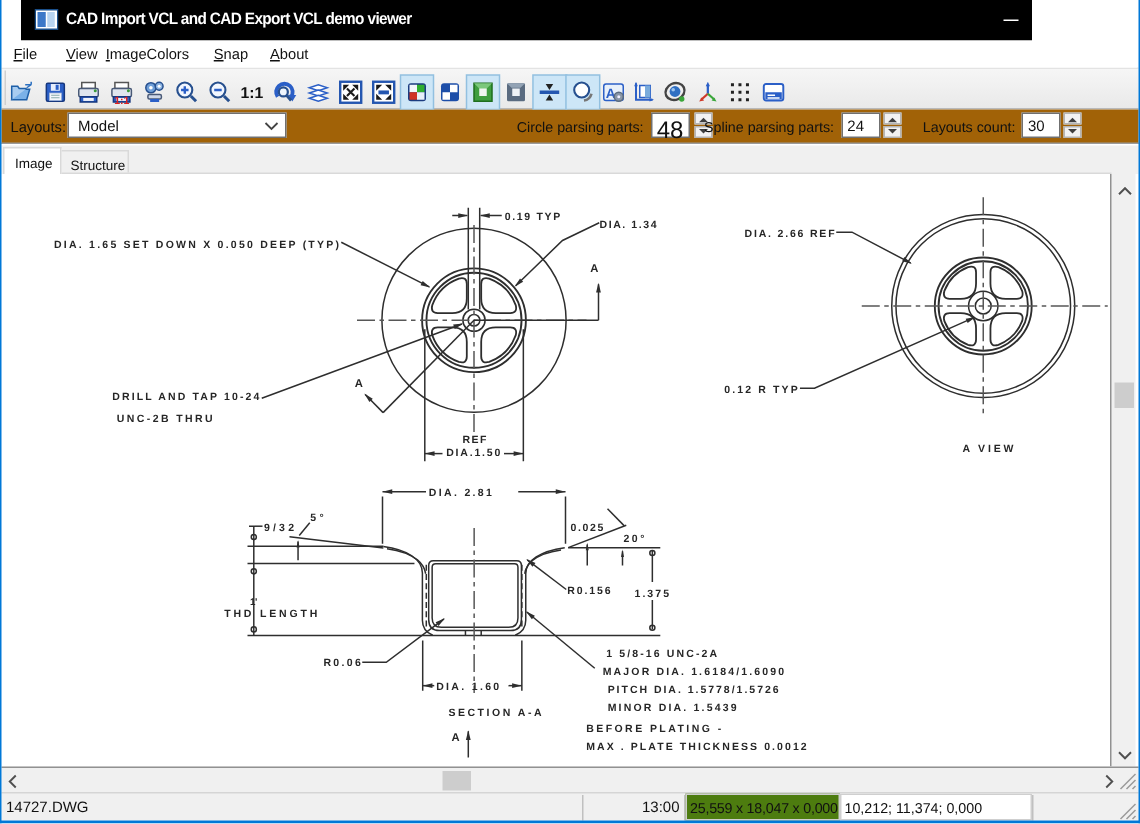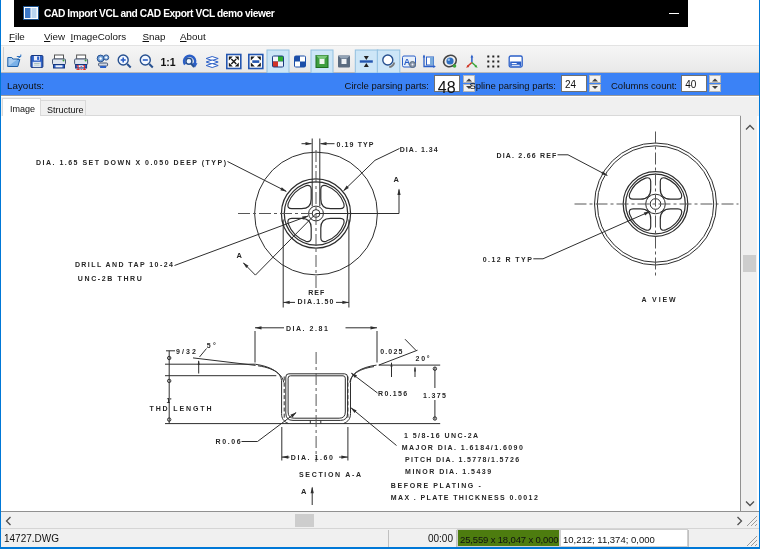--- a/index.html
+++ b/index.html
@@ -183,22 +183,28 @@
       <rect x="12" y="12" width="2" height="2" fill="#222"></rect>
     </g>
 <g transform="translate(507.70000000000005,53.0)">
       <rect x="1.5" y="2.5" width="13" height="11" rx="1.5" fill="#fff" stroke="#2b5fc7" stroke-width="1.3"></rect>
       <rect x="2.5" y="8" width="11" height="4.7" fill="#2b5fc7"></rect>
       <line x1="4" y1="10" x2="9" y2="10" stroke="#fff" stroke-width="1"></line>
       <line x1="4" y1="11.8" x2="12" y2="11.8" stroke="#fff" stroke-width="1"></line>
     </g>
   </svg>
 
-<div class="abs" style="left:1px;top:73px;width:757.5px;height:23px;background:#3b82f6;border-bottom:1px solid #9a9a9a;z-index:2;font-size:10px;color:#111">
+<div class="abs" style="left:1px;top:73px;width:757.5px;height:23px;background:#a16207;border-bottom:1px solid #9a9a9a;z-index:2;font-size:10px;color:#111">
   <span class="abs" style="left:6px;top:7px;font-size:9.8px">Layouts:</span>
+  <div class="abs" style="left:44px;top:2px;width:146px;height:16.5px;background:#fff;border:1px solid #707070">
+    <span class="abs" style="left:6px;top:3px;font-size:10px">Model</span>
+    <svg class="abs" style="right:4px;top:4px" width="10" height="8">
+        <path d="M1 2 L5 6 L9 2" fill="none" stroke="#444" stroke-width="1.2"></path>
+      </svg>
+  </div>
   <span class="abs" style="left:428px;top:6.5px;transform:translateX(-100%);font-size:9.5px;white-space:nowrap">Circle parsing parts:</span>
   <div class="abs" style="left:432.8px;top:2px;width:26px;height:16.5px;background:#fff;border:1px solid #707070">
       <span class="abs" style="left:3px;top:2.5px;font-size:16px">48</span>
     </div>
   <div class="abs" style="left:461.5px;top:2px;width:12.5px;height:16.5px">
     <div class="abs" style="left:0;top:0;width:12.5px;height:8px;background:#f2f2f2;border:1px solid #b5b5b5"></div>
     <div class="abs" style="left:0;top:8.5px;width:12.5px;height:8px;background:#f2f2f2;border:1px solid #b5b5b5"></div>
     <svg class="abs" style="left:2.5px;top:2.5px" width="8" height="12">
         <polygon points="4,0.5 7,3.5 1,3.5" fill="#3f3f3f"></polygon>
         <polygon points="1,8 7,8 4,11" fill="#3f3f3f"></polygon>
@@ -209,23 +215,23 @@
       <span class="abs" style="left:3px;top:2.5px;font-size:10px">24</span>
     </div>
   <div class="abs" style="left:587.5px;top:2px;width:12.5px;height:16.5px">
     <div class="abs" style="left:0;top:0;width:12.5px;height:8px;background:#f2f2f2;border:1px solid #b5b5b5"></div>
     <div class="abs" style="left:0;top:8.5px;width:12.5px;height:8px;background:#f2f2f2;border:1px solid #b5b5b5"></div>
     <svg class="abs" style="left:2.5px;top:2.5px" width="8" height="12">
         <polygon points="4,0.5 7,3.5 1,3.5" fill="#3f3f3f"></polygon>
         <polygon points="1,8 7,8 4,11" fill="#3f3f3f"></polygon>
       </svg>
   </div>
-  <span class="abs" style="left:676px;top:6.5px;transform:translateX(-100%);font-size:9.5px;white-space:nowrap">Columns count:</span>
+  <span class="abs" style="left:676px;top:6.5px;transform:translateX(-100%);font-size:9.5px;white-space:nowrap">Layouts count:</span>
   <div class="abs" style="left:680.3px;top:2px;width:26px;height:16.5px;background:#fff;border:1px solid #707070">
-      <span class="abs" style="left:3px;top:2.5px;font-size:10px">40</span>
+      <span class="abs" style="left:3px;top:2.5px;font-size:10px">30</span>
     </div>
   <div class="abs" style="left:707.9px;top:2px;width:12.5px;height:16.5px">
     <div class="abs" style="left:0;top:0;width:12.5px;height:8px;background:#f2f2f2;border:1px solid #b5b5b5"></div>
     <div class="abs" style="left:0;top:8.5px;width:12.5px;height:8px;background:#f2f2f2;border:1px solid #b5b5b5"></div>
     <svg class="abs" style="left:2.5px;top:2.5px" width="8" height="12">
         <polygon points="4,0.5 7,3.5 1,3.5" fill="#3f3f3f"></polygon>
         <polygon points="1,8 7,8 4,11" fill="#3f3f3f"></polygon>
       </svg>
   </div>
 </div>
@@ -402,21 +408,21 @@
       <path d="M1.5 1 L5.5 5 L1.5 9" fill="none" stroke="#505050" stroke-width="1.3"></path>
     </svg>
   <svg class="abs" style="left:745px;top:3px" width="12" height="12">
       <path d="M11 1 L1 11 M11 5 L5 11 M11 9 L9 11" stroke="#9a9a9a" stroke-width="1"></path>
     </svg>
 </div>
 
 <div class="abs" style="left:1px;top:527.5px;width:757.5px;height:19.5px;background:#f0f0f0;border-top:1px solid #d5d5d5;z-index:4;font-size:10.5px;color:#111">
   <span class="abs" style="left:3px;top:4px;font-size:10px">14727.DWG</span>
   <div class="abs" style="left:387px;top:1px;width:1px;height:17px;background:#c0c0c0"></div>
-  <span class="abs" style="left:452px;top:4px;transform:translateX(-100%);font-size:10px">00:00</span>
+  <span class="abs" style="left:452px;top:4px;transform:translateX(-100%);font-size:10px">13:00</span>
   <div class="abs" style="left:455px;top:1px;width:1px;height:17px;background:#c0c0c0"></div>
   <div class="abs" style="left:456px;top:0.5px;width:102.5px;height:18px;background:#4d7c0f;border:1px solid #cfcfcf">
       <span class="abs" style="left:2px;top:3.5px;white-space:nowrap;font-size:9.5px;letter-spacing:-0.15px">25,559 x 18,047 x 0,000</span>
     </div>
   <div class="abs" style="left:558.5px;top:0.5px;width:128px;height:18px;background:#fff;border:1px solid #cfcfcf">
       <span class="abs" style="left:2.5px;top:3.5px;white-space:nowrap;font-size:9.5px">10,212; 11,374; 0,000</span>
     </div>
   <div class="abs" style="left:686.5px;top:1px;width:1px;height:17px;background:#c0c0c0"></div>
   <svg class="abs" style="left:745px;top:6px" width="12" height="12">
       <path d="M11 1 L1 11 M11 5 L5 11 M11 9 L9 11" stroke="#9a9a9a" stroke-width="1"></path>

